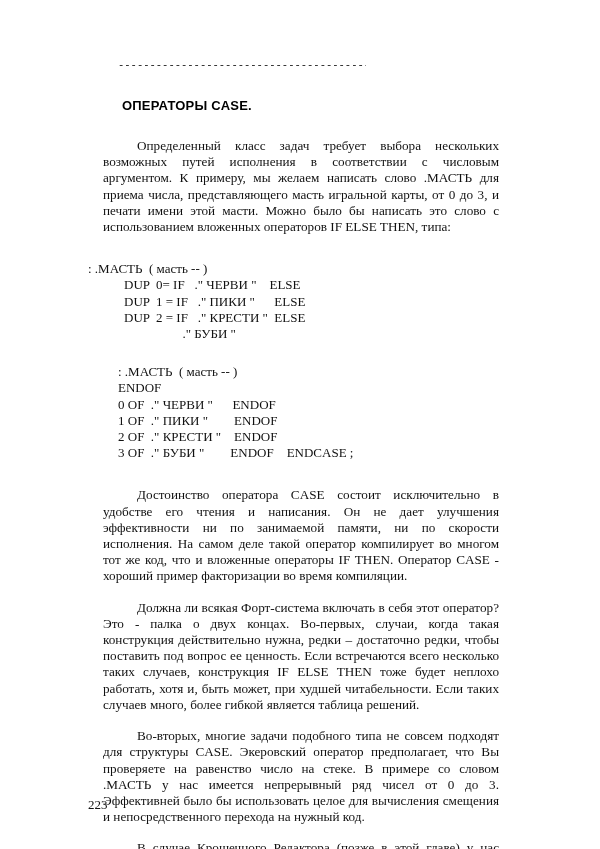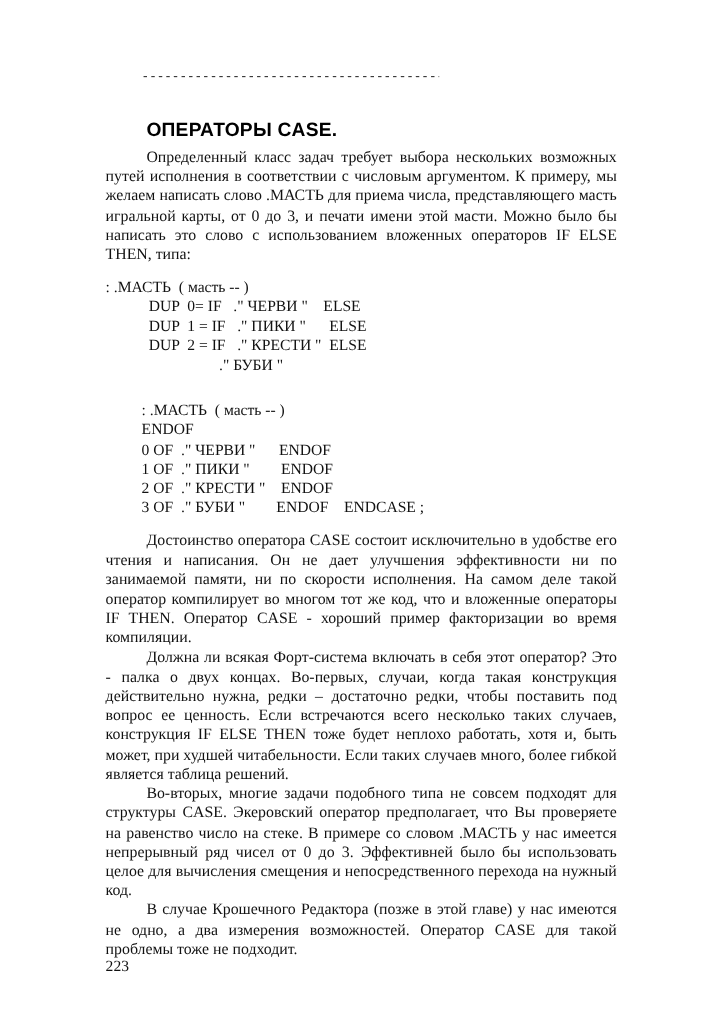--- a/index.html
+++ b/index.html
@@ -39,36 +39,36 @@
     color: #111111;
   }
 
   
   .heading {
     position: absolute;
     left: 122px;
     top: 89px;
     font-family: "Liberation Sans", "DejaVu Sans", sans-serif;
     font-weight: bold;
-    font-size: 16px;
+    font-size: 13px;
     letter-spacing: 0.2px;
     color: #000000;
     white-space: nowrap;
   }
 
   
   .body-col {
     position: absolute;
     left: 88px;
     top: 123px;
     width: 426px;
   }
 
   p.para {
-    margin: 0;
+    margin: 15px;
     font-size: 13.2px;
     line-height: 16.2px;
     text-align: justify;
     text-indent: 34px;
     color: #111111;
     -webkit-font-smoothing: none;
   }
   .gap-code { height: 11px; }
 
   

